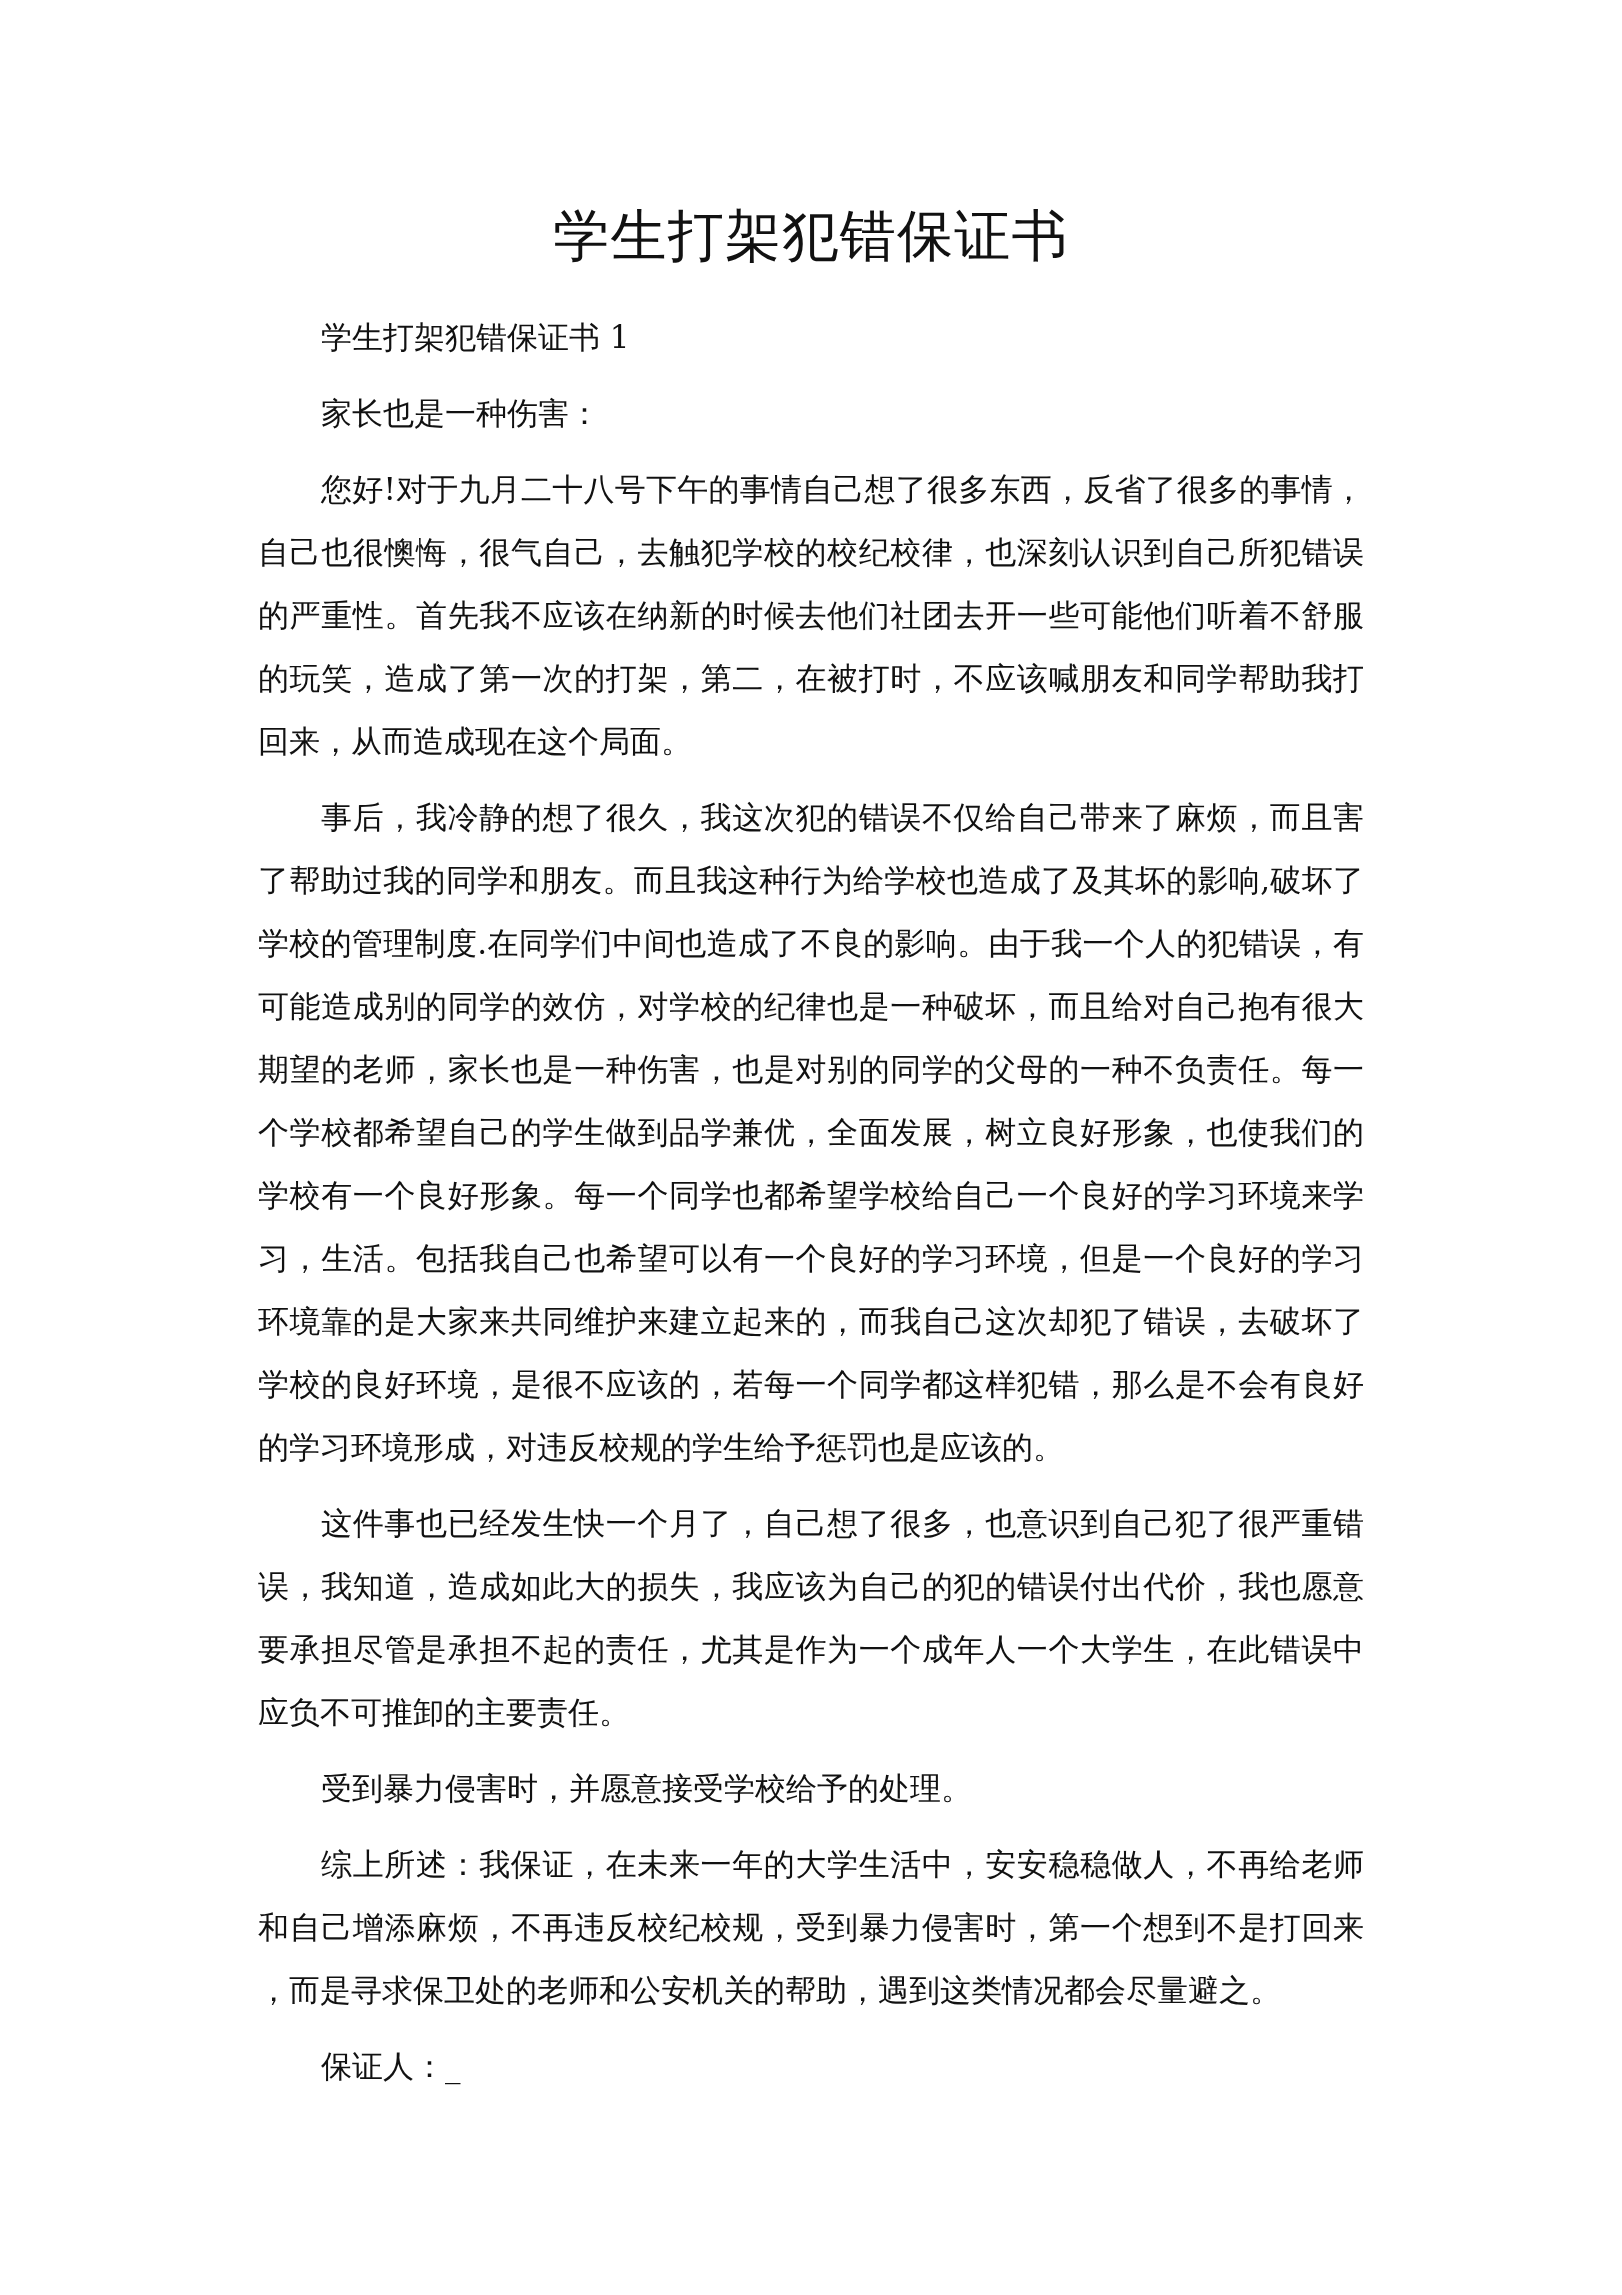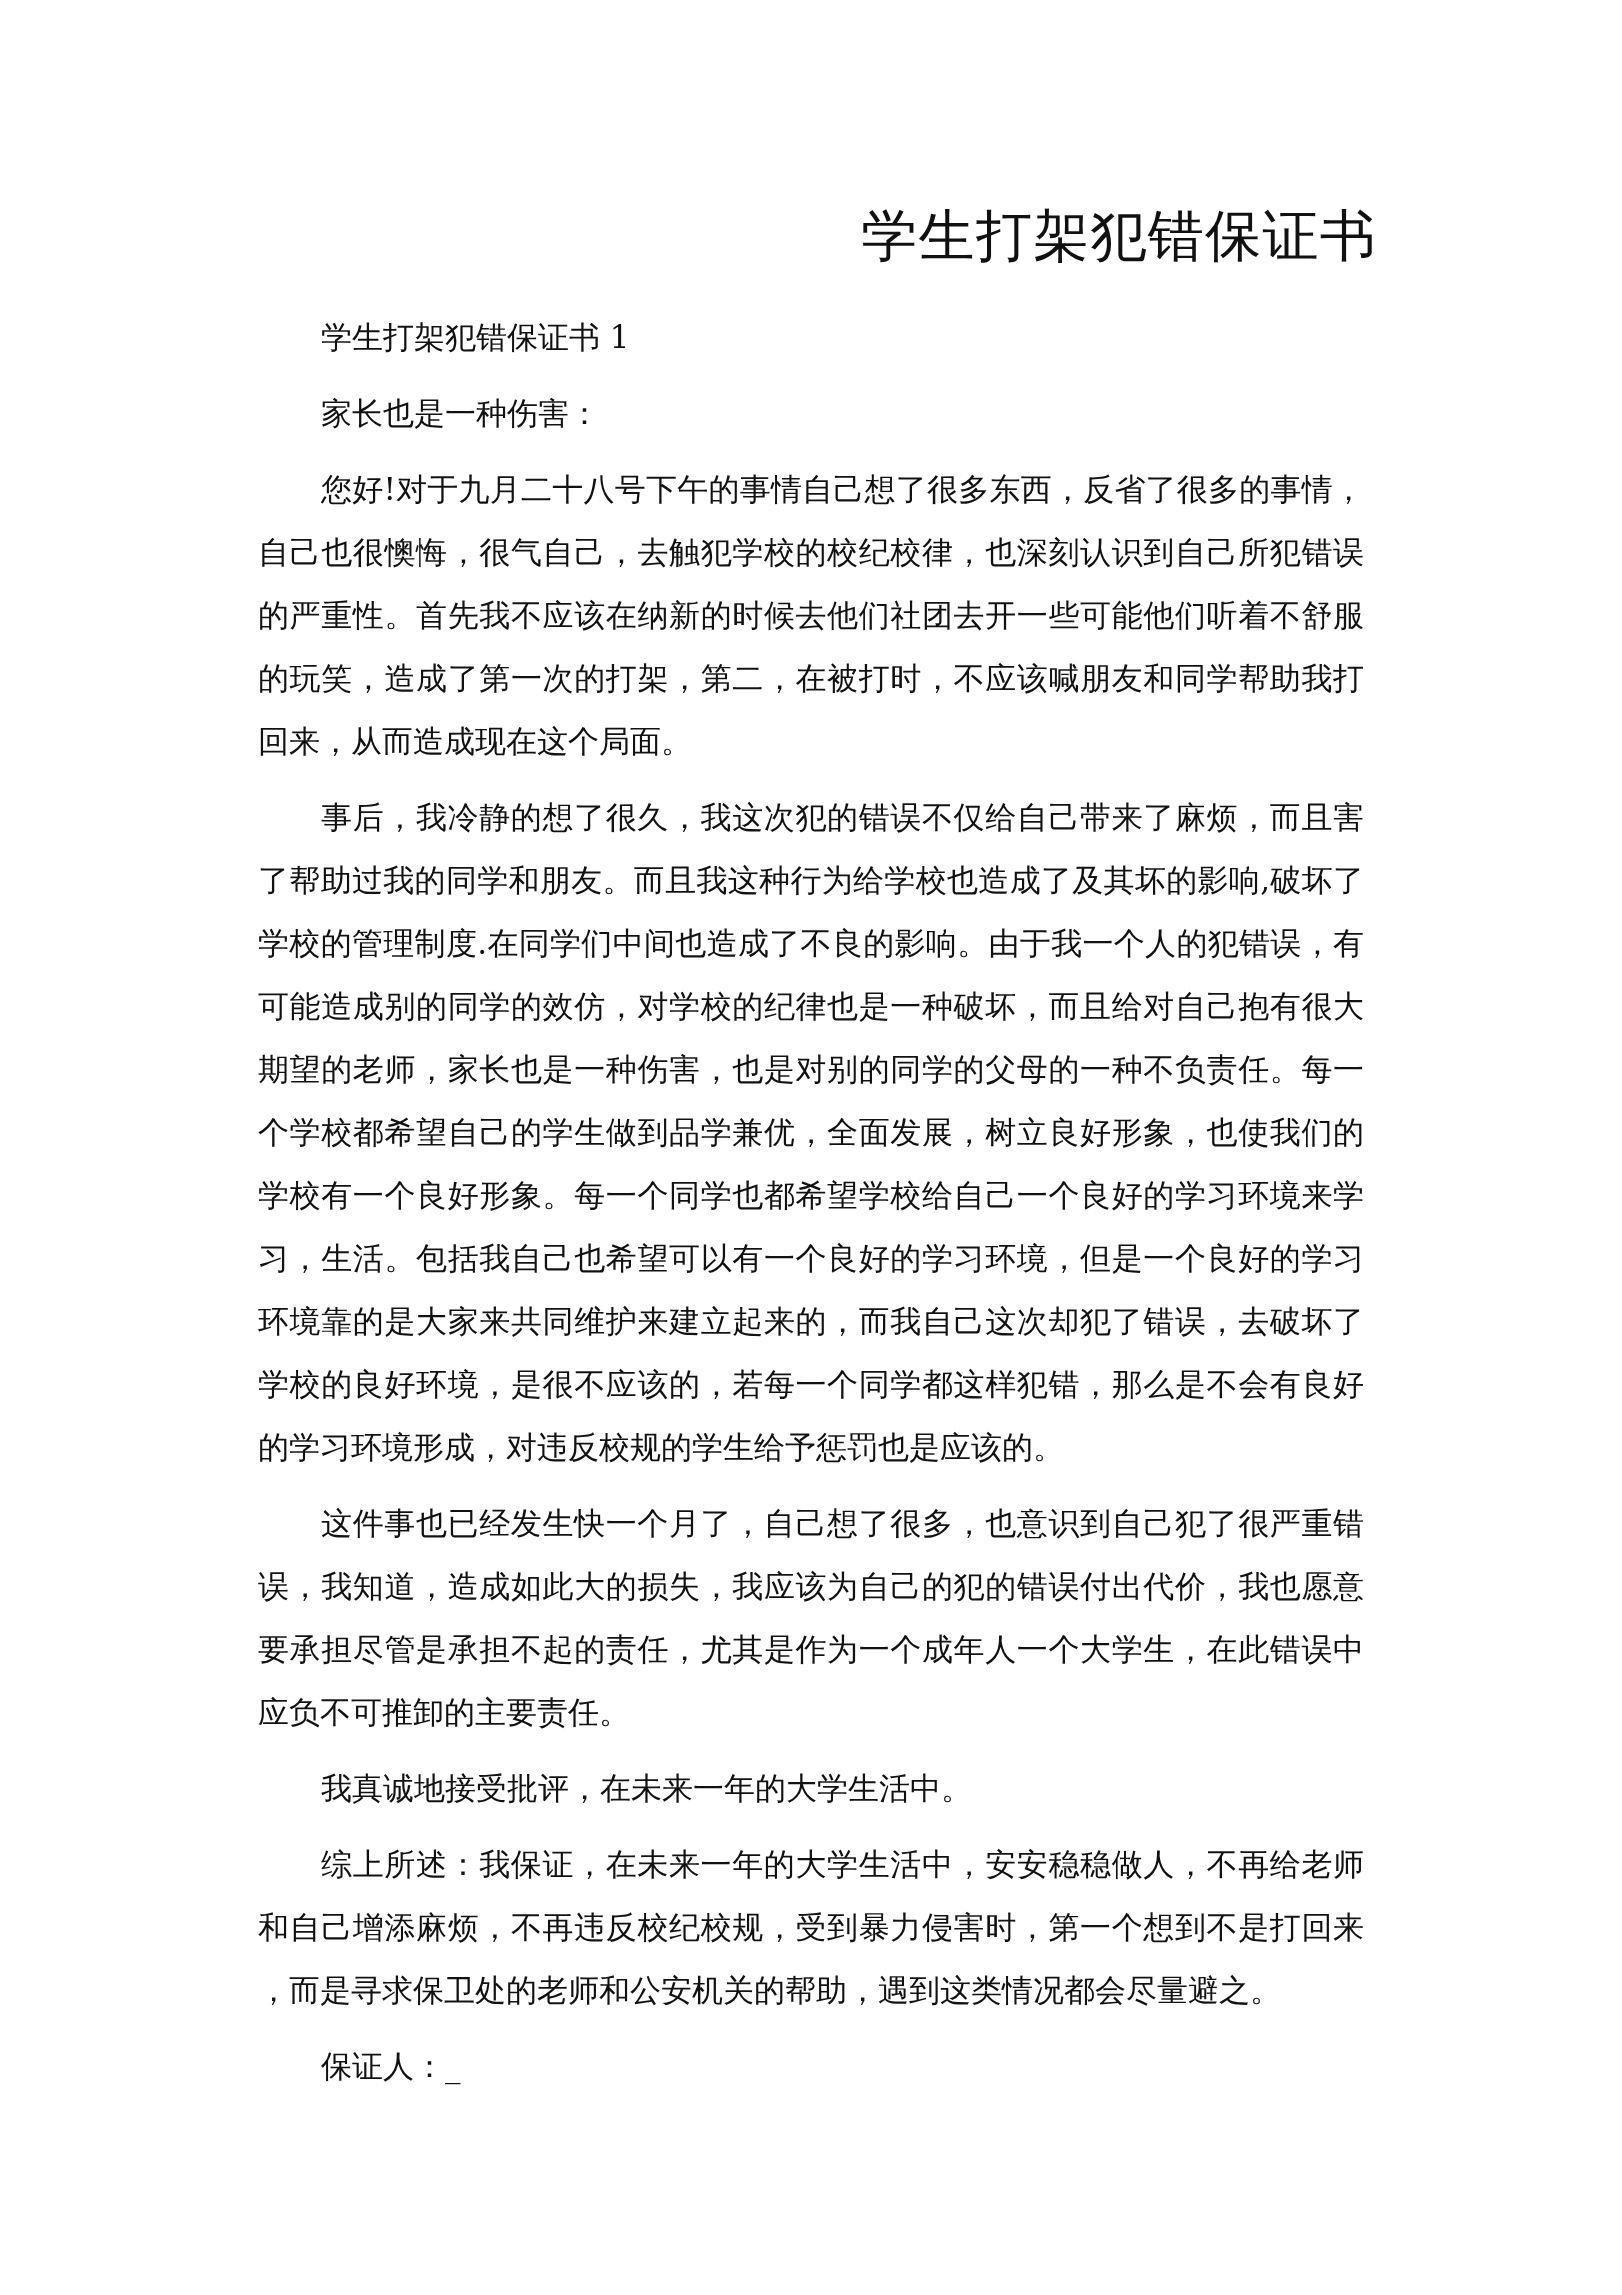--- a/index.html
+++ b/index.html
@@ -10,21 +10,21 @@
       top: 0;
       width: 1132px;
       color: #111111;
       font-family: "DejaVu Serif", "Liberation Serif", serif;
     }
     .doc-title {
       position: absolute;
       top: 196px;
       left: 0;
       width: 1132px;
-      text-align: right;
+      text-align: center;
       font-size: 56px;
       line-height: 79px;
       font-weight: normal;
       letter-spacing: 1.3px;
       margin: 0;
     }
     .body {
       position: absolute;
       top: 293px;
       left: 0;
@@ -46,18 +46,18 @@
 
 <div class="page">
   <h1 class="doc-title">学生打架犯错保证书</h1>
 
   <div class="body">
     <p class="para">学生打架犯错保证书 1</p>
     <p class="para">家长也是一种伤害：</p>
     <p class="para">您好!对于九月二十八号下午的事情自己想了很多东西，反省了很多的事情，自己也很懊悔，很气自己，去触犯学校的校纪校律，也深刻认识到自己所犯错误的严重性。首先我不应该在纳新的时候去他们社团去开一些可能他们听着不舒服的玩笑，造成了第一次的打架，第二，在被打时，不应该喊朋友和同学帮助我打回来，从而造成现在这个局面。</p>
     <p class="para">事后，我冷静的想了很久，我这次犯的错误不仅给自己带来了麻烦，而且害了帮助过我的同学和朋友。而且我这种行为给学校也造成了及其坏的影响,破坏了学校的管理制度.在同学们中间也造成了不良的影响。由于我一个人的犯错误，有可能造成别的同学的效仿，对学校的纪律也是一种破坏，而且给对自己抱有很大期望的老师，家长也是一种伤害，也是对别的同学的父母的一种不负责任。每一个学校都希望自己的学生做到品学兼优，全面发展，树立良好形象，也使我们的学校有一个良好形象。每一个同学也都希望学校给自己一个良好的学习环境来学习，生活。包括我自己也希望可以有一个良好的学习环境，但是一个良好的学习环境靠的是大家来共同维护来建立起来的，而我自己这次却犯了错误，去破坏了学校的良好环境，是很不应该的，若每一个同学都这样犯错，那么是不会有良好的学习环境形成，对违反校规的学生给予惩罚也是应该的。</p>
     <p class="para">这件事也已经发生快一个月了，自己想了很多，也意识到自己犯了很严重错误，我知道，造成如此大的损失，我应该为自己的犯的错误付出代价，我也愿意要承担尽管是承担不起的责任，尤其是作为一个成年人一个大学生，在此错误中应负不可推卸的主要责任。</p>
-    <p class="para">我真诚地接受批评，在未来一年的大学生活中。</p>
+    <p class="para">受到暴力侵害时，并愿意接受学校给予的处理。</p>
     <p class="para">综上所述：我保证，在未来一年的大学生活中，安安稳稳做人，不再给老师和自己增添麻烦，不再违反校纪校规，受到暴力侵害时，第一个想到不是打回来，而是寻求保卫处的老师和公安机关的帮助，遇到这类情况都会尽量避之。</p>
     <p class="para">保证人：_</p>
   </div>
 </div>
 
 
 </body></html>

